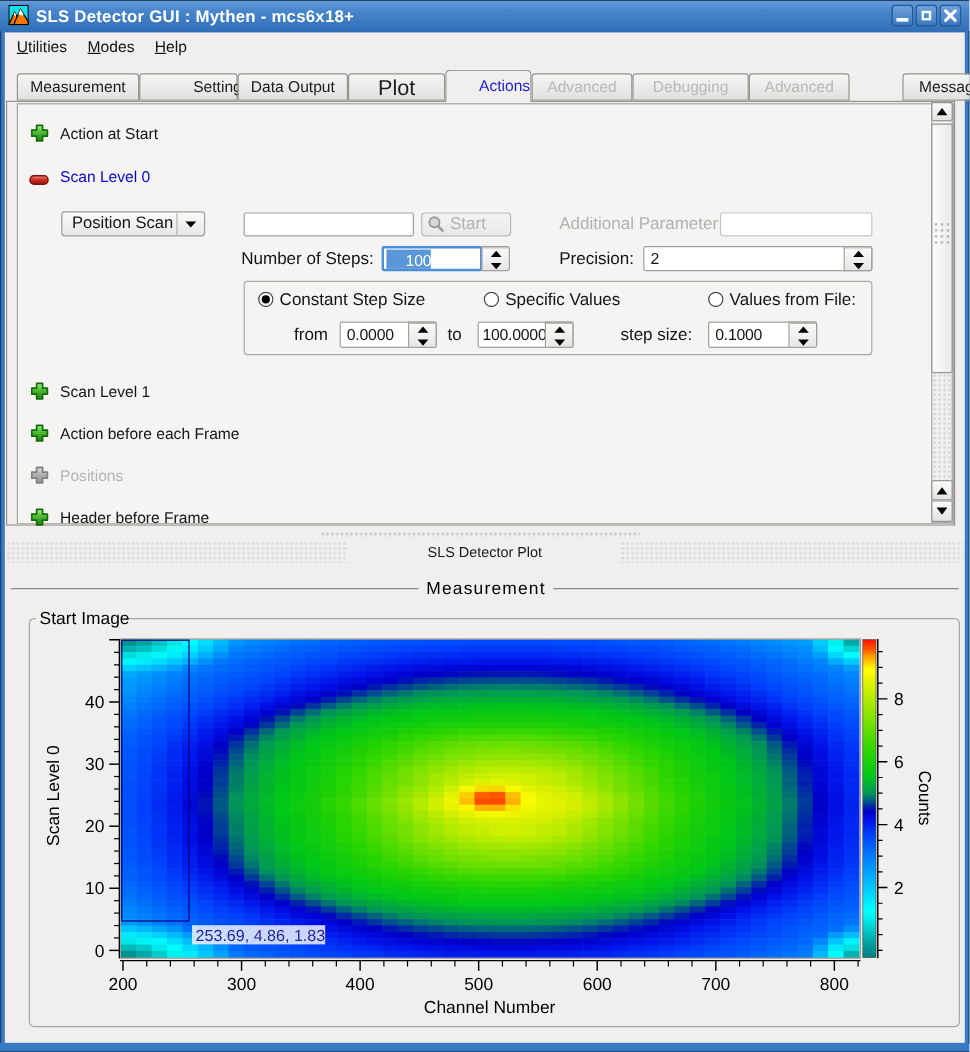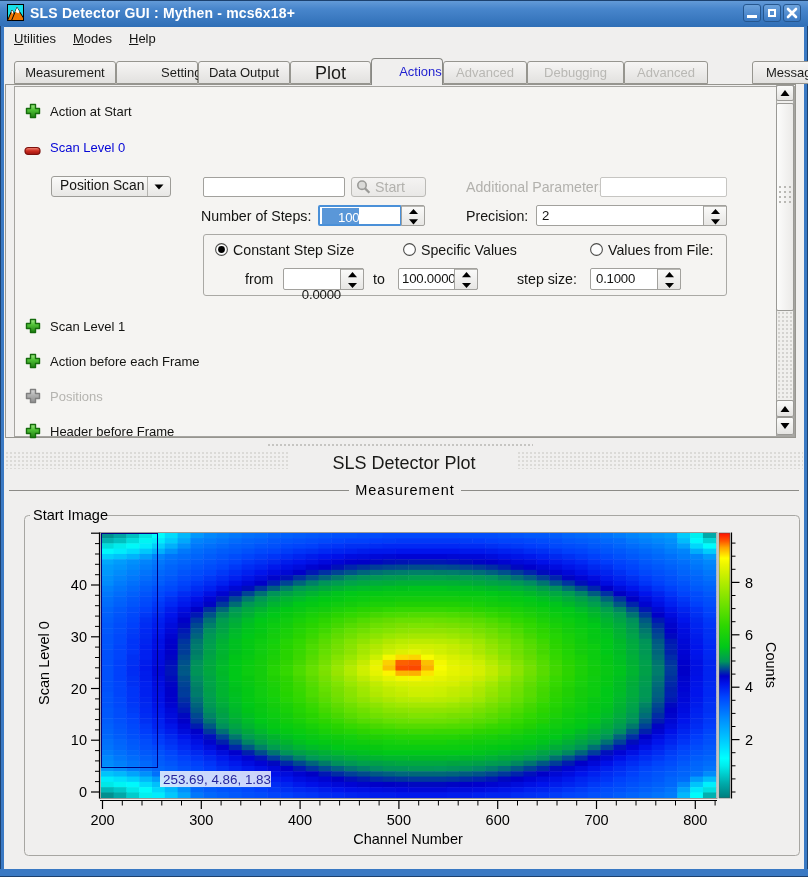--- a/index.html
+++ b/index.html
@@ -118,21 +118,21 @@
     <svg width="13" height="13" style="position:absolute;left:403px;top:243px;">
       <circle cx="6.5" cy="6.5" r="5.9" fill="#fdfdfd" stroke="#4c4c4a" stroke-width="1.1"></circle>
     </svg>
     <div class="f" style="left:421px;top:242px;">Specific Values</div>
     <svg width="13" height="13" style="position:absolute;left:590px;top:243px;">
       <circle cx="6.5" cy="6.5" r="5.9" fill="#fdfdfd" stroke="#4c4c4a" stroke-width="1.1"></circle>
     </svg>
     <div class="f" style="left:608px;top:242px;">Values from File:</div>
     <div class="f" style="left:245px;top:271px;">from</div>
     <div style="position:absolute;left:283px;top:268px;width:81px;height:22px;background:#fff;border:1px solid #a2a19d;border-radius:2px;box-sizing:border-box;"></div>
-    <div class="v" style="left:289px;top:287px;width:52px;overflow:hidden;text-align:right;">0.0000</div>
+    <div class="v" style="left:289px;top:271px;width:52px;overflow:hidden;">0.0000</div>
     <div style="position:absolute;left:340px;top:268px;width:24px;height:22px;border:1px solid #a2a19d;border-radius:0 2px 2px 0;background:linear-gradient(#fbfbfa,#e7e6e4);box-sizing:border-box;">
       <div style="position:absolute;left:0;right:0;top:50%%;height:1px;background:#b8b7b3;"></div>
       <svg width="24" height="22" style="position:absolute;left:0;top:0;">
         <polygon points="7.0,8.3 16.0,8.3 11.5,3.1" fill="#000"></polygon>
         <polygon points="7.0,13.9 16.0,13.9 11.5,19.1" fill="#000"></polygon>
       </svg>
     </div>
     <div class="f" style="left:373px;top:271px;">to</div>
     <div style="position:absolute;left:398px;top:268px;width:80px;height:22px;background:#fff;border:1px solid #a2a19d;border-radius:2px;box-sizing:border-box;"></div>
     <div class="v" style="left:402px;top:271px;width:53px;overflow:hidden;">100.0000</div>
@@ -221,21 +221,21 @@
         <polygon points="3.5,11.0 12.5,11.0 8.0,5.0" fill="#000"></polygon>
       </svg></div>
     <div style="position:absolute;left:776px;top:417px;width:18px;height:18px;background:linear-gradient(#fbfbfa,#e4e3e1);border:1px solid #9a9995;border-radius:2px;box-sizing:border-box;"><svg width="16" height="16">
         <polygon points="3.5,5.0 12.5,5.0 8.0,11.0" fill="#000"></polygon>
       </svg></div>
   </div>
 
 <div style="position:absolute;left:267px;top:443px;width:266px;height:5px;background-image:radial-gradient(#c6c5c2 1px,transparent 1.2px);background-size:4px 4px;"></div>
 <div style="position:absolute;left:5px;top:451px;width:798px;height:18px;background-image:radial-gradient(#dbdad7 1px,transparent 1.2px);background-size:4px 4px;"></div>
 <div style="position:absolute;left:290px;top:451px;width:227px;height:18px;background:#f0efee;"></div>
-<div style="position:absolute;left:404px;top:453px;transform:translateX(-50%);font-size:18px;color:#1a1a18;">SLS Detector Plot</div>
+<div style="position:absolute;left:404px;top:453px;transform:translateX(-50%);font-size:12px;color:#1a1a18;">SLS Detector Plot</div>
 
 <svg width="808" height="400" style="position:absolute;left:0;top:470px;">
 <defs>
       <linearGradient id="cb" x1="0" y1="0" x2="0" y2="1">
         <stop offset="0.000" stop-color="#ff0f00"></stop>
         <stop offset="0.030" stop-color="#ff5500"></stop>
         <stop offset="0.055" stop-color="#ffa500"></stop>
         <stop offset="0.095" stop-color="#ffff00"></stop>
         <stop offset="0.120" stop-color="#ebf500"></stop>
         <stop offset="0.190" stop-color="#afeb00"></stop>

